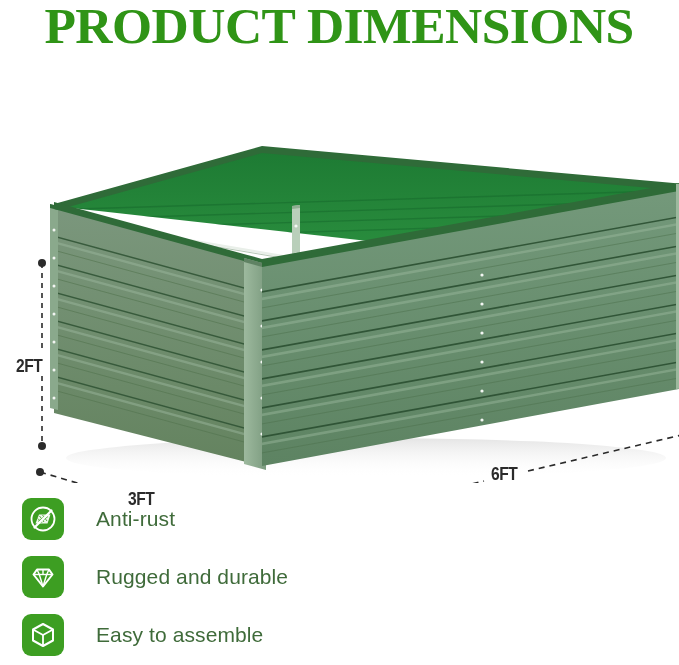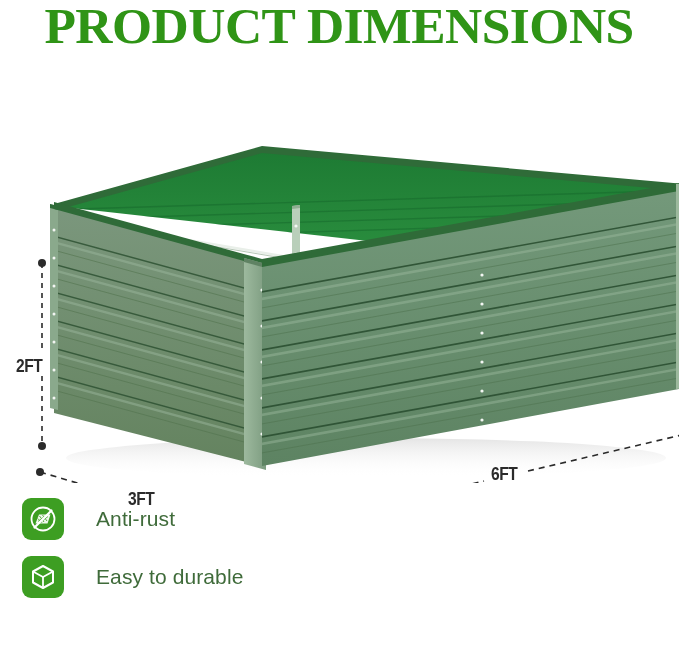--- a/index.html
+++ b/index.html
@@ -341,24 +341,40 @@
           <line x1="11.5" y1="12" x2="16" y2="18"></line>
           <line x1="14.5" y1="11" x2="19" y2="17"></line>
           <line x1="9.8" y1="14.5" x2="14" y2="18.8"></line>
         </g>
         <line x1="6.5" y1="23.5" x2="23.5" y2="6.5" stroke="#ffffff" stroke-width="2.2" stroke-linecap="round"></line>
       </svg>
     </div>
     <div class="feature-text">Anti-rust</div>
   </div>
 
+  <div class="feature-row">
+    <div class="feature-icon">
+      <svg width="30" height="30" viewBox="0 0 30 30">
+        <path d="M5.5 12.5 L9 7.5 L21 7.5 L24.5 12.5 L15 24.5 Z" fill="none" stroke="#ffffff" stroke-width="2" stroke-linejoin="round"></path>
+        <g stroke="#ffffff" stroke-width="1.4">
+          <line x1="5.5" y1="12.5" x2="24.5" y2="12.5"></line>
+          <line x1="9" y1="7.5" x2="11.3" y2="12.5"></line>
+          <line x1="21" y1="7.5" x2="18.7" y2="12.5"></line>
+          <line x1="11.3" y1="12.5" x2="15" y2="24.5"></line>
+          <line x1="18.7" y1="12.5" x2="15" y2="24.5"></line>
+          <line x1="15" y1="7.5" x2="15" y2="12.5"></line>
+        </g>
+      </svg>
+    </div>
+    <div class="feature-text">Rugged and durable</div>
+  </div>
 
   <div class="feature-row">
     <div class="feature-icon">
       <svg width="30" height="30" viewBox="0 0 30 30">
         <path d="M15 4 L25 9.5 L25 20.5 L15 26 L5 20.5 L5 9.5 Z" fill="none" stroke="#ffffff" stroke-width="2" stroke-linejoin="round"></path>
         <path d="M5 9.5 L15 15 L25 9.5" fill="none" stroke="#ffffff" stroke-width="1.8" stroke-linejoin="round"></path>
         <line x1="15" y1="15" x2="15" y2="26" stroke="#ffffff" stroke-width="1.8"></line>
       </svg>
     </div>
-    <div class="feature-text">Easy to durable</div>
+    <div class="feature-text">Easy to assemble</div>
   </div>
 </div>
 
 </body></html>

